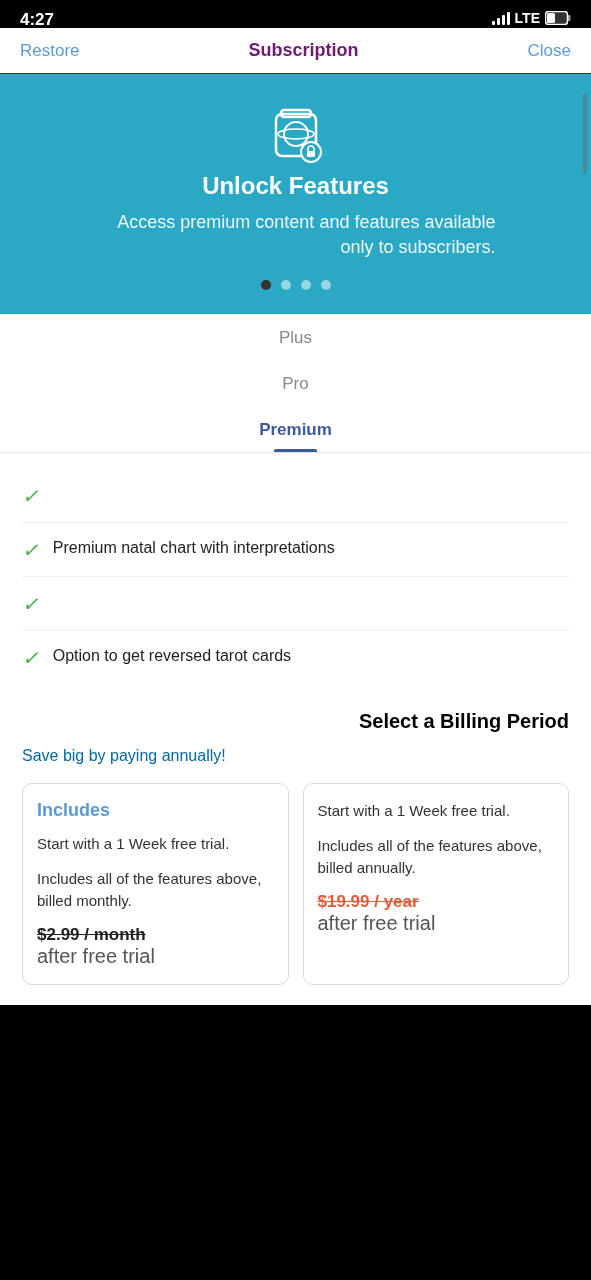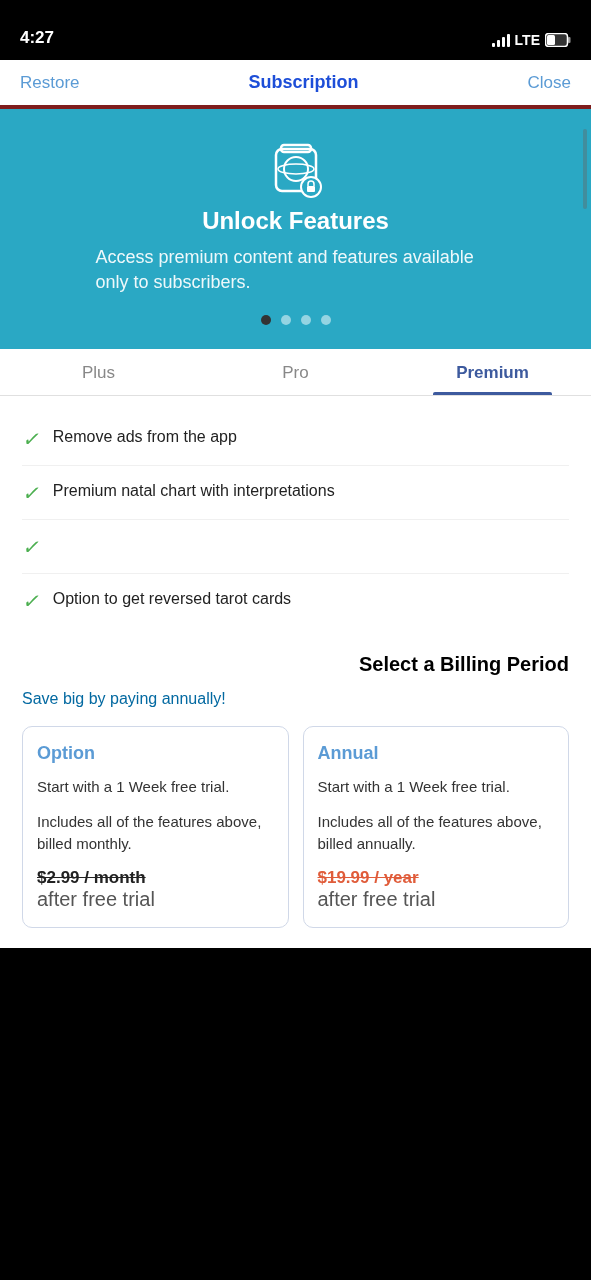--- a/index.html
+++ b/index.html
@@ -12,23 +12,23 @@
       background: #000;
       overflow-x: hidden;
     }
 
     
     .status-bar {
       background: #000;
       color: #fff;
       display: flex;
       justify-content: space-between;
-      align-items: flex-end;
+      align-items: flex-start;
       padding: 10px 20px 12px 20px;
-      height: 60px;
+      height: 28px;
     }
     .status-time {
       font-size: 17px;
       font-weight: 600;
     }
     .status-icons {
       display: flex;
       align-items: center;
       gap: 5px;
       font-size: 14px;
@@ -46,46 +46,46 @@
       border-radius: 1px;
     }
 
     
     .nav-bar {
       background: #fff;
       display: flex;
       justify-content: space-between;
       align-items: center;
       padding: 12px 20px;
-      border-bottom: 4px solid #7f1d1d;
+      border-bottom: 1px solid #7f1d1d;
     }
     .nav-restore {
       color: #5b9bd5;
       font-size: 17px;
       cursor: pointer;
     }
     .nav-title {
       font-size: 18px;
       font-weight: 700;
-      color: #1d4ed8;
+      color: #701a75;
     }
     .nav-close {
       color: #5b9bd5;
       font-size: 17px;
       cursor: pointer;
     }
 
     
     .hero {
       background: #2aa8c4;
       display: flex;
       flex-direction: column;
       align-items: center;
       padding: 28px 30px 24px;
-      text-align: left;
+      text-align: right;
     }
     .hero-title {
       color: #fff;
       font-size: 24px;
       font-weight: 700;
       margin-bottom: 10px;
     }
     .hero-subtitle {
       color: rgba(255,255,255,0.92);
       font-size: 18px;
@@ -123,20 +123,21 @@
     }
 
     
     .tab-bar {
       background: #fff;
       display: flex;
       justify-content: space-around;
       align-items: center;
       border-bottom: 1px solid #e0e0e0;
       padding: 0;
+      flex-direction: column;
     }
     .tab-item {
       flex: 1;
       text-align: center;
       padding: 14px 0 12px;
       font-size: 17px;
       color: #888;
       cursor: pointer;
       position: relative;
     }
@@ -322,21 +323,20 @@
   <div class="tab-item active">
     <span>Premium</span>
   </div>
 </div>
 
 <div class="content">
 
   <div class="features-list">
     <div class="feature-item">
       <span class="check-icon">✓</span>
-      <span class="feature-text">Remove ads from the app</span>
     </div>
     <div class="feature-item">
       <span class="check-icon">✓</span>
       <span class="feature-text">Premium natal chart with interpretations</span>
     </div>
     <div class="feature-item">
       <span class="check-icon">✓</span>
     </div>
     <div class="feature-item">
       <span class="check-icon">✓</span>
@@ -344,29 +344,28 @@
     </div>
   </div>
 
   <div class="billing-section">
     <h2 class="billing-title">Select a Billing Period</h2>
     <p class="billing-save">Save big by paying annually!</p>
 
     <div class="billing-cards">
 
       <div class="billing-card">
-        <div class="card-title">Option</div>
+        <div class="card-title">Includes</div>
         <div class="card-body">Start with a 1 Week free trial.</div>
         <div class="card-body">Includes all of the features above, billed monthly.</div>
         <div class="card-price">$2.99 / month</div>
         <div class="card-after">after free trial</div>
       </div>
 
       <div class="billing-card">
-        <div class="card-title">Annual</div>
         <div class="card-body">Start with a 1 Week free trial.</div>
         <div class="card-body">Includes all of the features above, billed annually.</div>
         <div class="card-price annual">$19.99 / year</div>
         <div class="card-after">after free trial</div>
       </div>
     </div>
   </div>
 
 </div>
 

